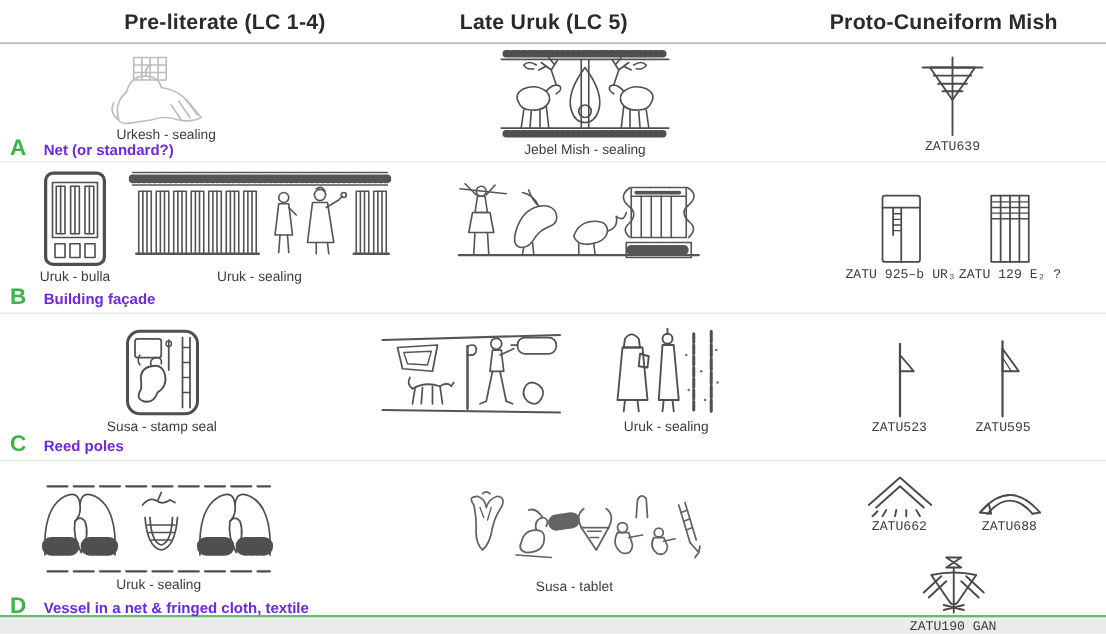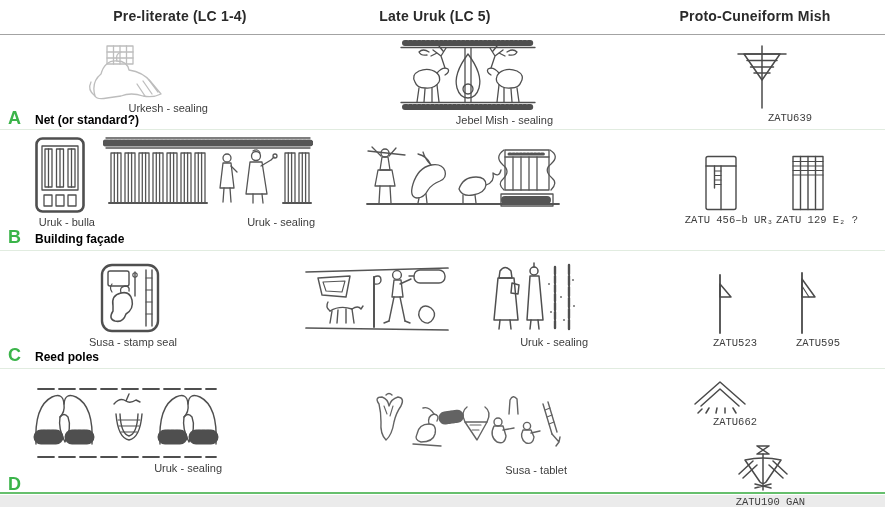--- a/index.html
+++ b/index.html
@@ -1,31 +1,31 @@
 <!DOCTYPE html>
 <html><head>
 <meta charset="utf-8">
 <style>
   html,body{margin:0;padding:0;background:#fff;}
   body{width:885px;height:507px;position:relative;overflow:hidden;
        font-family:"Liberation Sans", sans-serif;-webkit-font-smoothing:antialiased;}
   .stage{position:absolute;left:0;top:0;width:885px;height:507px;background:#fff;}
-  .colhead{position:absolute;top:8px;transform:translateX(-50%);font-size:14px;font-weight:600;
+  .colhead{position:absolute;top:8px;transform:translateX(-50%);font-size:17px;font-weight:600;
            color:#2a2a2a;white-space:nowrap;letter-spacing:.2px;}
   .sep{position:absolute;left:0;width:885px;height:0;border-top:1px solid #e1ece0;}
   .sep.header{border-top:1px solid #a3a3a3;}
   .sep.final{border-top:2px solid #66bf6d;}
   .bottomstrip{position:absolute;left:0;top:495px;width:885px;height:12px;background:#ebebeb;}
-  .cell{position:absolute;text-align:right;}
+  .cell{position:absolute;text-align:center;}
   .cell svg{display:block;margin:0 auto;}
   .cap{margin-top:2px;font-size:11px;color:#3d3d3d;white-space:nowrap;}
   .cap.small{font-size:10.5px;font-family:Liberation Mono, monospace;}
   .rowlabel{position:absolute;left:8px;display:flex;align-items:baseline;gap:14px;}
   .rowlabel .letter{font-size:18px;font-weight:bold;color:#3bb44a;line-height:1;}
-  .rowlabel .desc{font-size:12px;font-weight:600;color:#000000;}
+  .rowlabel .desc{font-size:12px;font-weight:600;color:#6d28d9;}
   svg .ln{fill:none;stroke:#525252;stroke-width:1.5;stroke-linecap:round;stroke-linejoin:round;}
   svg .faint{stroke:#bdbdbd;stroke-width:1.3;}
   svg .thin{stroke-width:1.1;}
 </style>
 </head>
 <body>
 
 <div class="stage">
 
   <div class="colhead" style="left:180px">Pre-literate (LC 1-4)</div>
@@ -199,21 +199,21 @@
   <div class="cell" style="left:668px;top:154px;width:105px">
     <svg width="36" height="58" viewBox="0 0 36 58">
       <g class="ln" style="stroke:#4a4a4a;stroke-width:1.4">
         <rect x="3" y="2.5" width="30" height="53" rx="2"></rect>
         <line x1="3" y1="12" x2="33" y2="12"></line>
         <line x1="18" y1="12" x2="18" y2="55.5"></line>
         <line x1="11.5" y1="12" x2="11.5" y2="34"></line>
         <path d="M11.5 17 H18 M11.5 21.5 H18 M11.5 26 H18 M11.5 30.5 H18" class="thin"></path>
       </g>
     </svg>
-    <div class="cap small">ZATU 456–b UR₃</div>
+    <div class="cap small">ZATU 925–b UR₃</div>
   </div>
 
   <div class="cell" style="left:758px;top:154px;width:100px">
     <svg width="36" height="58" viewBox="0 0 36 58">
       <g class="ln" style="stroke:#4a4a4a;stroke-width:1.4">
         <rect x="3" y="2.5" width="30" height="53"></rect>
         <path d="M10.5 2.5 V55.5 M18 2.5 V55.5 M25.5 2.5 V55.5"></path>
         <path d="M3 7.5 H33 M3 12 H33 M3 16.5 H33 M3 21 H33" class="thin"></path>
       </g>
     </svg>
@@ -374,31 +374,43 @@
     <svg width="62" height="36" viewBox="0 0 62 36">
       <g class="ln" style="stroke:#4a4a4a">
         <path d="M6 26 L31 4 L56 26"></path>
         <path d="M12 28 L31 11 L50 28"></path>
         <path d="M13 31 L9 35 M20 30 L17 35 M28 30 L27 35 M36 30 L36 35 M44 30 L47 35"></path>
       </g>
     </svg>
     <div class="cap small">ZATU662</div>
   </div>
 
+  <div class="cell" style="left:770px;top:384px;width:75px">
+    <svg width="60" height="30" viewBox="0 0 60 30">
+      <g class="ln" style="stroke:#4a4a4a">
+        <path d="M6 26 Q30 -2 54 26"></path>
+        <path d="M12 27 Q30 6 48 27"></path>
+        <path d="M6 26 L13 19 L15 27 Z"></path>
+        <path d="M54 26 L48 27"></path>
+      </g>
+    </svg>
+    <div class="cap small">ZATU688</div>
+  </div>
 
   <div class="cell" style="left:720px;top:444px;width:85px">
     <svg width="64" height="50" viewBox="0 0 64 50">
       <g class="ln" style="stroke:#4a4a4a">
         <path d="M26 2 L38 10 M38 2 L26 10 M26 2 H38 M26 10 H38"></path>
         <path d="M14 16 Q32 12 50 16 L35 38 Q32 41 29 38 Z"></path>
         <line x1="32" y1="10" x2="32" y2="46"></line>
         <path d="M8 30 L22 17 M12 34 L26 21 M56 30 L42 17 M52 34 L38 21"></path>
         <path d="M24 44 L40 40 M24 40 L40 44"></path>
       </g>
     </svg>
     <div class="cap small">ZATU190 GAN</div>
   </div>
 
   <div class="rowlabel" style="top:475px">
     <span class="letter">D</span>
+    <span class="desc">Vessel in a net &amp; fringed cloth, textile</span>
   </div>
 
 </div>
 
 </body></html>

